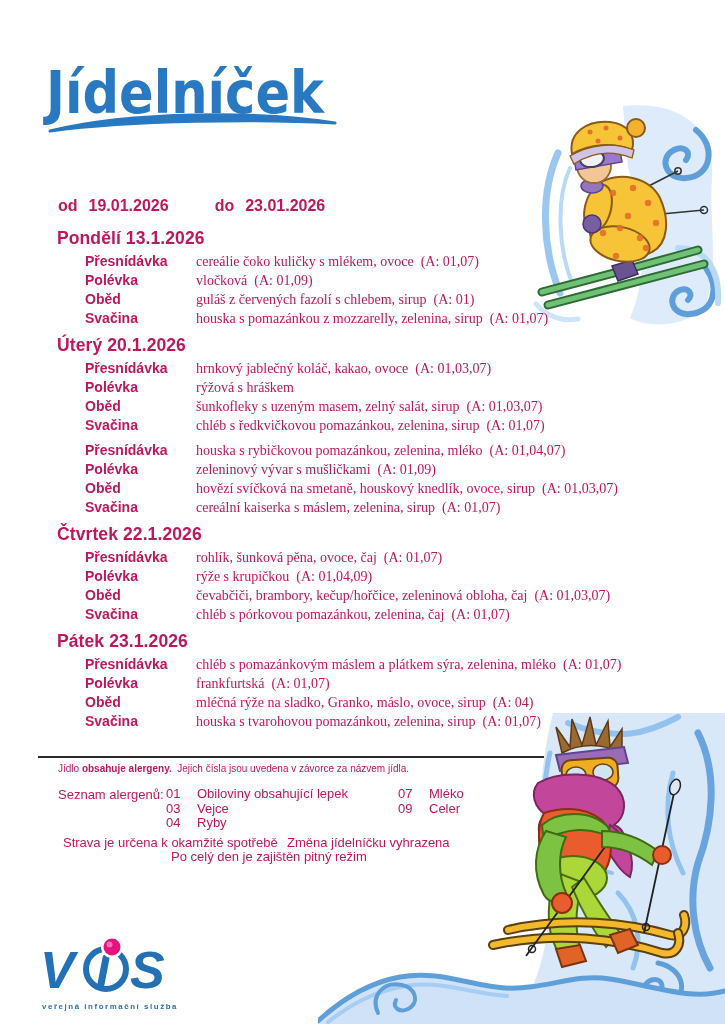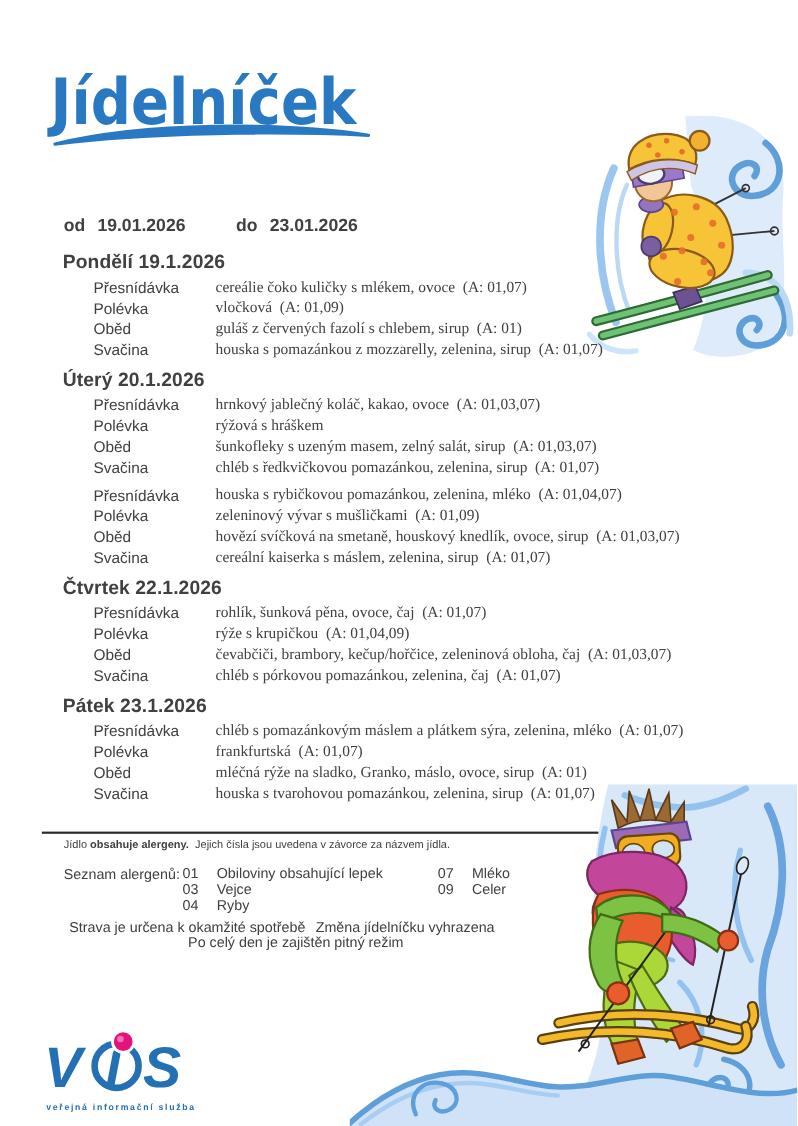--- a/index.html
+++ b/index.html
@@ -1,37 +1,37 @@
 <!DOCTYPE html>
 <html lang="cs"><head>
 <meta charset="utf-8">
 <style>
   html,body{margin:0;padding:0;background:#ffffff;}
   .page{
     position:relative;width:725px;height:1024px;background:#ffffff;overflow:hidden;
-    font-family:"Liberation Sans",sans-serif;color:#404040;
+    font-family:"Liberation Sans",sans-serif;color:#be185d;
   }
   svg{display:block}
   .illu{position:absolute;z-index:1;pointer-events:none;}
   .txt{position:absolute;z-index:2;}
 
   
   #logo{left:42px;top:30px;}
 
   
   .date-line{left:58px;top:197px;font-size:16px;font-weight:bold;white-space:pre;}
   .date-line .gap-s{display:inline-block;width:11px;}
   .date-line .gap-l{display:inline-block;width:46px;}
 
   
   .menu{left:57px;top:227px;width:665px;}
   .day-title{font-size:17.5px;font-weight:bold;margin:0 0 3px 0;line-height:22px;letter-spacing:.1px;}
   .day + .day{margin-top:6px;}
   .meal-row{display:flex;line-height:19px;font-size:14px;}
-  .meal-label{width:111px;flex:none;font-weight:normal;padding-left:28px;}
+  .meal-label{width:111px;flex:none;font-weight:bold;padding-left:28px;}
   .meal-value{white-space:pre;font-family:Liberation Serif, serif;}
 
   
   .separator{position:absolute;left:38px;top:756px;width:506px;height:2px;background:#2b2b2b;z-index:2;}
   .allergen-note{left:58px;top:763px;font-size:10px;white-space:pre;}
   .alg-label{left:58px;top:787px;font-size:13px;}
   .alg-col{position:absolute;top:787px;font-size:13px;z-index:2;}
   .alg-col-left{left:166px;}
   .alg-col-right{left:398px;}
   .alg-row{display:flex;line-height:14.5px;}
@@ -53,21 +53,21 @@
 
   <svg id="logo" class="txt" width="300" height="115" viewBox="0 0 300 115">
     <text x="4" y="83" font-family="DejaVu Sans, sans-serif" font-size="58" font-weight="bold" fill="#2879c2" textLength="278" lengthAdjust="spacingAndGlyphs">Jídelníček</text>
     <path d="M8,101 C90,81 218,81 293,93 C218,89 92,90 8,101 Z" fill="#2879c2" stroke="#2879c2" stroke-width="3" stroke-linejoin="round"></path>
   </svg>
 
   <div class="date-line txt"><span>od</span><span class="gap-s"></span><span>19.01.2026</span><span class="gap-l"></span><span>do</span><span class="gap-s"></span><span>23.01.2026</span></div>
 
   <div class="menu txt">
       <section class="day">
-        <h2 class="day-title">Pondělí 19.1.2026</h2>
+        <h2 class="day-title">Pondělí 13.1.2026</h2>
         <div class="meal-row">
           <span class="meal-label">Přesnídávka</span>
           <span class="meal-value">cereálie čoko kuličky s mlékem, ovoce  (A: 01,07)</span>
         </div>
         <div class="meal-row">
           <span class="meal-label">Polévka</span>
           <span class="meal-value">vločková  (A: 01,09)</span>
         </div>
         <div class="meal-row">
           <span class="meal-label">Oběd</span>
@@ -139,21 +139,21 @@
         <div class="meal-row">
           <span class="meal-label">Přesnídávka</span>
           <span class="meal-value">chléb s pomazánkovým máslem a plátkem sýra, zelenina, mléko  (A: 01,07)</span>
         </div>
         <div class="meal-row">
           <span class="meal-label">Polévka</span>
           <span class="meal-value">frankfurtská  (A: 01,07)</span>
         </div>
         <div class="meal-row">
           <span class="meal-label">Oběd</span>
-          <span class="meal-value">mléčná rýže na sladko, Granko, máslo, ovoce, sirup  (A: 01)</span>
+          <span class="meal-value">mléčná rýže na sladko, Granko, máslo, ovoce, sirup  (A: 04)</span>
         </div>
         <div class="meal-row">
           <span class="meal-label">Svačina</span>
           <span class="meal-value">houska s tvarohovou pomazánkou, zelenina, sirup  (A: 01,07)</span>
         </div>
       </section>
     </div>
 
   <div class="separator"></div>
   <div class="allergen-note txt"><span>Jídlo </span><b>obsahuje alergeny.</b><span>  Jejich čísla jsou uvedena v závorce za názvem jídla.</span></div>

